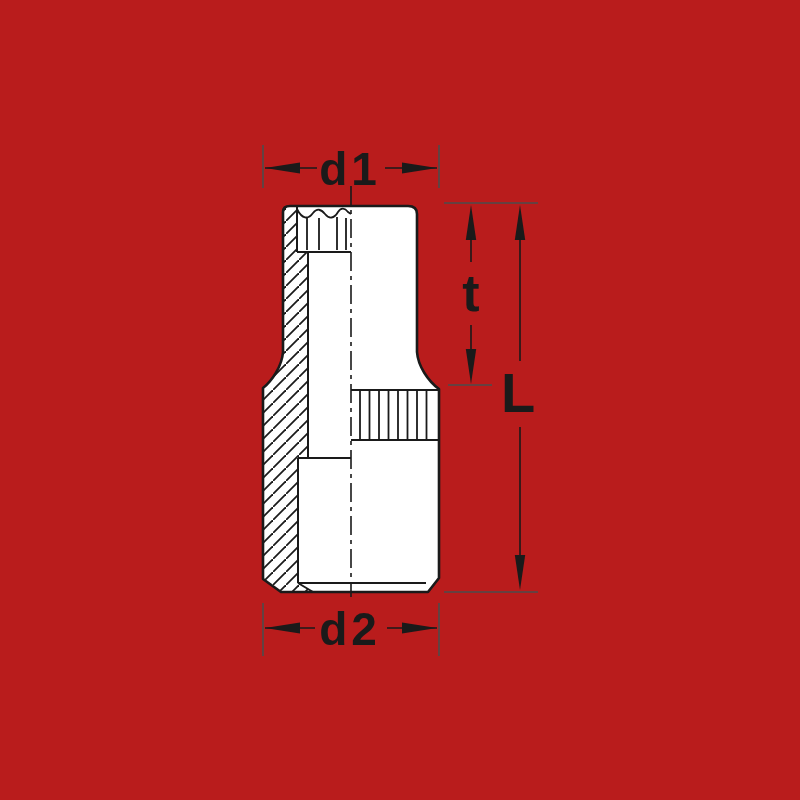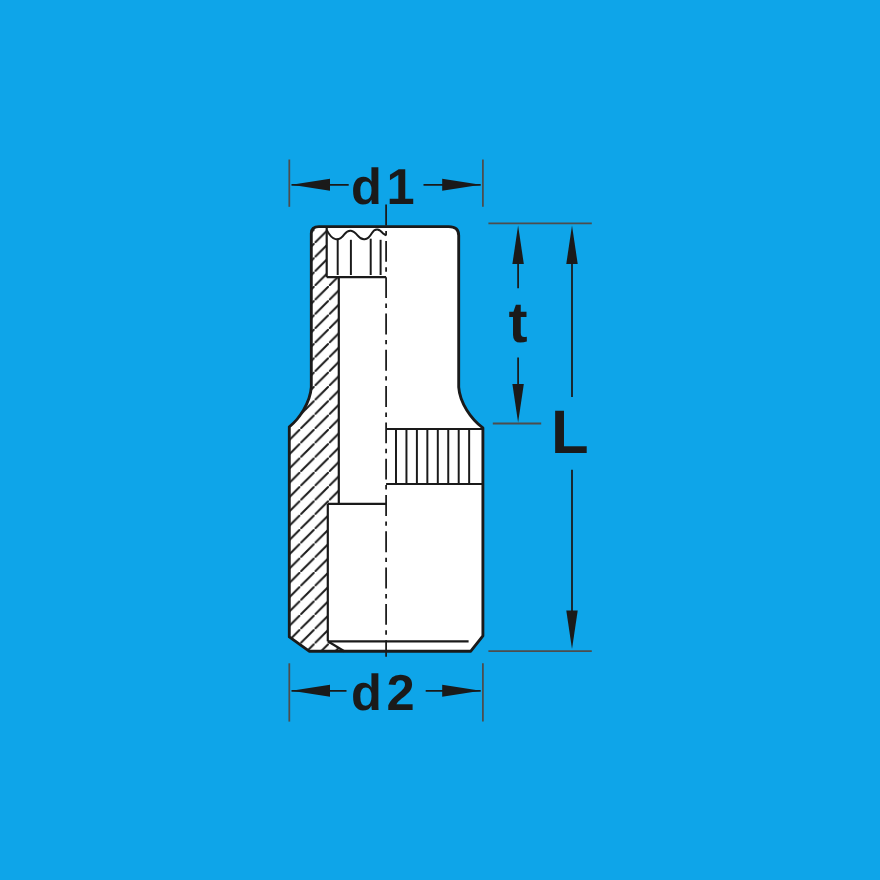--- a/index.html
+++ b/index.html
@@ -7,21 +7,21 @@
     padding: 0;
     width: 800px;
     height: 800px;
     background: #ffffff;
     font-family: "Liberation Sans", sans-serif;
   }
   .stage {
     position: relative;
     width: 800px;
     height: 800px;
-    background: #0ea5e9;
+    background: #b91c1c;
     overflow: hidden;
   }
   svg { display: block; }
   .outline   { fill: #ffffff; stroke: #1a1a1a; stroke-width: 2.6; stroke-linejoin: round; }
   .inner     { fill: none;    stroke: #1a1a1a; stroke-width: 2;   }
   .fine      { fill: none;    stroke: #1a1a1a; stroke-width: 1.8; }
   .hatched   { stroke: none; }
   .center    { fill: none; stroke: #1a1a1a; stroke-width: 1.6;
                stroke-dasharray: 19 5 4 5; }
   .dimline   { fill: none; stroke: #1a1a1a; stroke-width: 1.6; }

